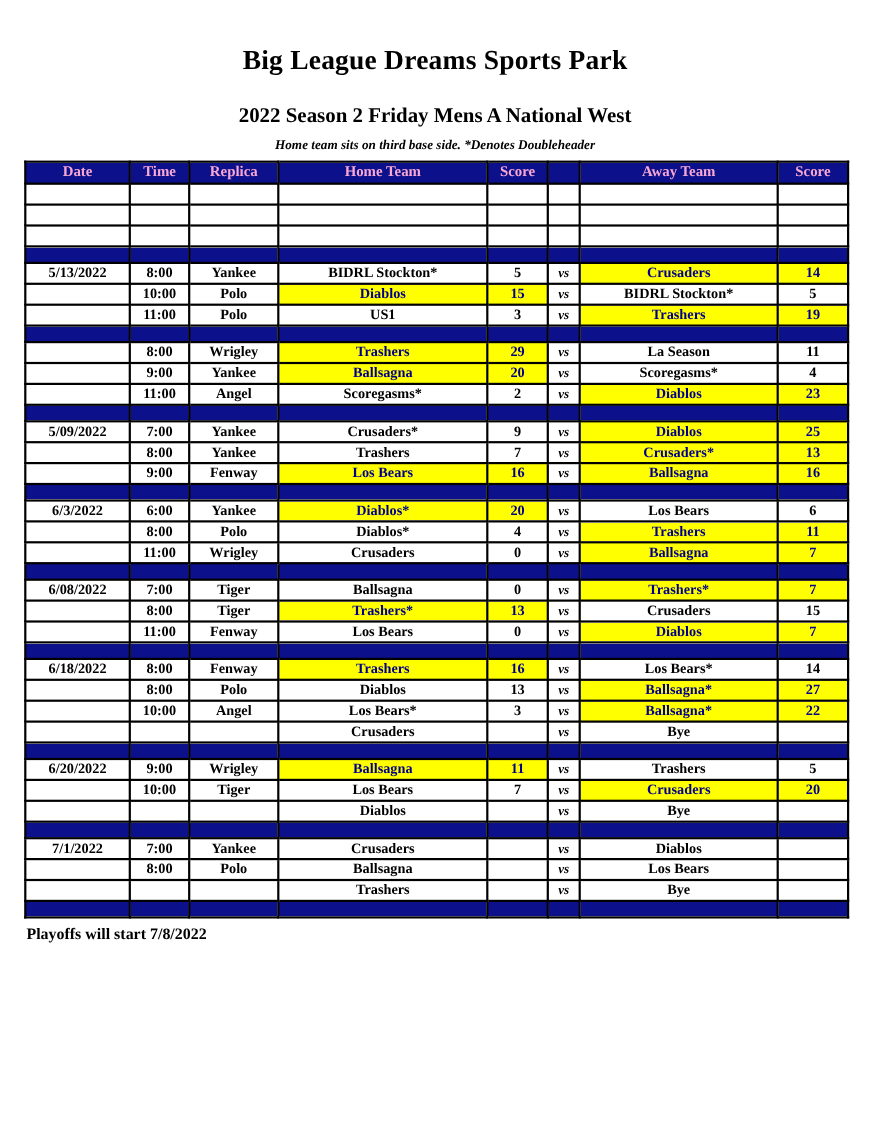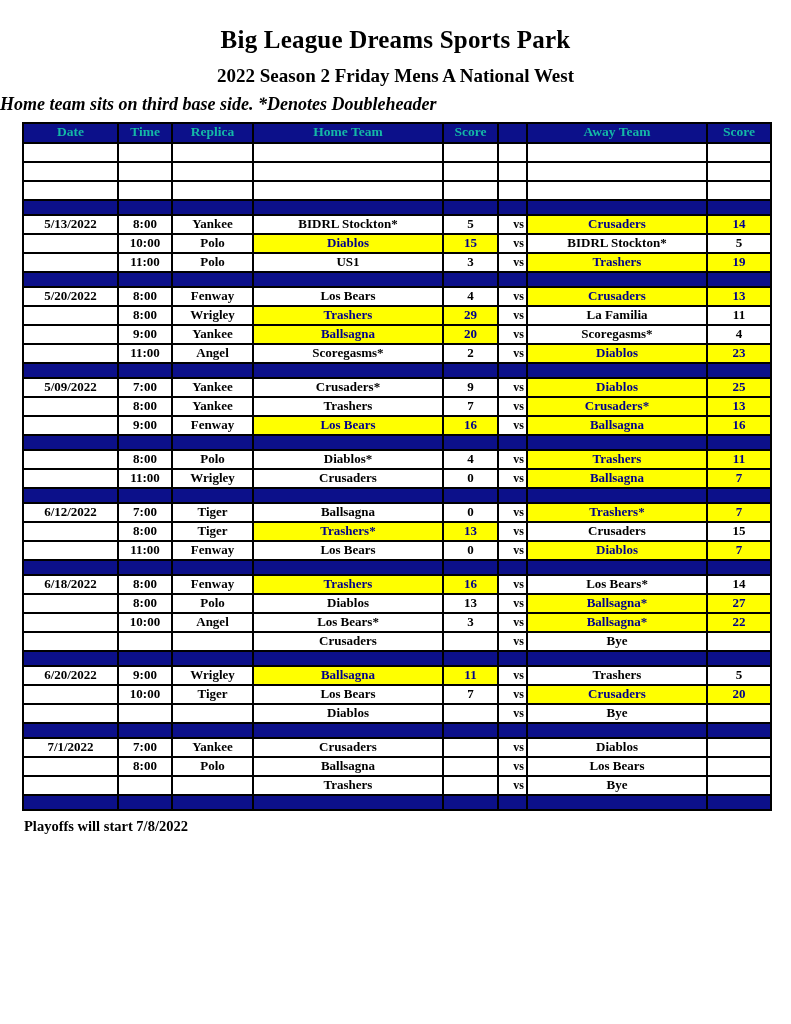--- a/index.html
+++ b/index.html
@@ -3,47 +3,47 @@
 <meta charset="utf-8">
 <style>
   html,body { margin:0; padding:0; }
   body {
     width:791px; height:1024px; background:#ffffff;
     font-family:"Liberation Serif", serif; color:#000;
     position:relative; overflow:hidden;
   }
   .title {
     text-align:center; font-weight:bold; font-size:25px;
-    padding-top:26px; line-height:1.1; letter-spacing:0.2px;
+    padding-top:42px; line-height:1.1; letter-spacing:0.2px;
   }
   .subtitle {
-    text-align:center; font-weight:bold; font-size:19px; margin-top:11px;font-family:Liberation Serif, serif;
+    text-align:center; font-weight:bold; font-size:19px; margin-top:25px;font-family:Liberation Serif, serif;
   }
   .note {
-    text-align:left; font-weight:bold; font-style:italic; font-size:18px; margin-top:7px;
+    text-align:center; font-weight:bold; font-style:italic; font-size:12px; margin-top:7px;
   }
   table.sched {
     border-collapse:collapse; table-layout:fixed;
     width:748px; margin:7px 0 0 22px;
     border:2px solid #000;
   }
   .sched th, .sched td {
     border:2px solid #000; padding:0 2px;
     text-align:center; vertical-align:middle;
     font-weight:bold; font-size:13px;
     height:19px; line-height:1.05;
     overflow:hidden; white-space:nowrap;
     box-sizing:border-box;
   }
   .sched th {
-    background:#0c108a; color:#14b8a6; font-size:13.5px; height:20px;
+    background:#0c108a; color:#f9a8d4; font-size:13.5px; height:20px;
   }
   tr.sep td { background:#0c108a; height:15px; }
   td.hl { background:#ffff00; color:#00008b; }
-  td.vs { font-size:12px;text-align:right; }
+  td.vs { font-style:italic; font-size:12px; }
   .footer {
     margin:7px 12px 0 24px; font-weight:bold; font-size:14.5px;
   }
 </style>
 </head>
 <body>
 
 <div class="title">Big League Dreams Sports Park</div>
 <div class="subtitle">2022 Season 2 Friday Mens A National West</div>
 <div class="note">Home team sits on third base side.  *Denotes Doubleheader</div>
@@ -146,37 +146,27 @@
         <td></td>
         <td></td>
         <td></td>
         <td></td>
         <td></td>
         <td></td>
         <td></td>
         <td></td>
       </tr>
       <tr>
-        <td>5/20/2022</td>
-        <td>8:00</td>
-        <td>Fenway</td>
-        <td>Los Bears</td>
-        <td>4</td>
-        <td class="vs">vs</td>
-        <td class="hl">Crusaders</td>
-        <td class="hl">13</td>
-      </tr>
-      <tr>
         <td></td>
         <td>8:00</td>
         <td>Wrigley</td>
         <td class="hl">Trashers</td>
         <td class="hl">29</td>
         <td class="vs">vs</td>
-        <td>La Familia</td>
+        <td>La Season</td>
         <td>11</td>
       </tr>
       <tr>
         <td></td>
         <td>9:00</td>
         <td>Yankee</td>
         <td class="hl">Ballsagna</td>
         <td class="hl">20</td>
         <td class="vs">vs</td>
         <td>Scoregasms*</td>
@@ -236,20 +226,30 @@
         <td></td>
         <td></td>
         <td></td>
         <td></td>
         <td></td>
         <td></td>
         <td></td>
         <td></td>
       </tr>
       <tr>
+        <td>6/3/2022</td>
+        <td>6:00</td>
+        <td>Yankee</td>
+        <td class="hl">Diablos*</td>
+        <td class="hl">20</td>
+        <td class="vs">vs</td>
+        <td>Los Bears</td>
+        <td>6</td>
+      </tr>
+      <tr>
         <td></td>
         <td>8:00</td>
         <td>Polo</td>
         <td>Diablos*</td>
         <td>4</td>
         <td class="vs">vs</td>
         <td class="hl">Trashers</td>
         <td class="hl">11</td>
       </tr>
       <tr>
@@ -266,21 +266,21 @@
         <td></td>
         <td></td>
         <td></td>
         <td></td>
         <td></td>
         <td></td>
         <td></td>
         <td></td>
       </tr>
       <tr>
-        <td>6/12/2022</td>
+        <td>6/08/2022</td>
         <td>7:00</td>
         <td>Tiger</td>
         <td>Ballsagna</td>
         <td>0</td>
         <td class="vs">vs</td>
         <td class="hl">Trashers*</td>
         <td class="hl">7</td>
       </tr>
       <tr>
         <td></td>

